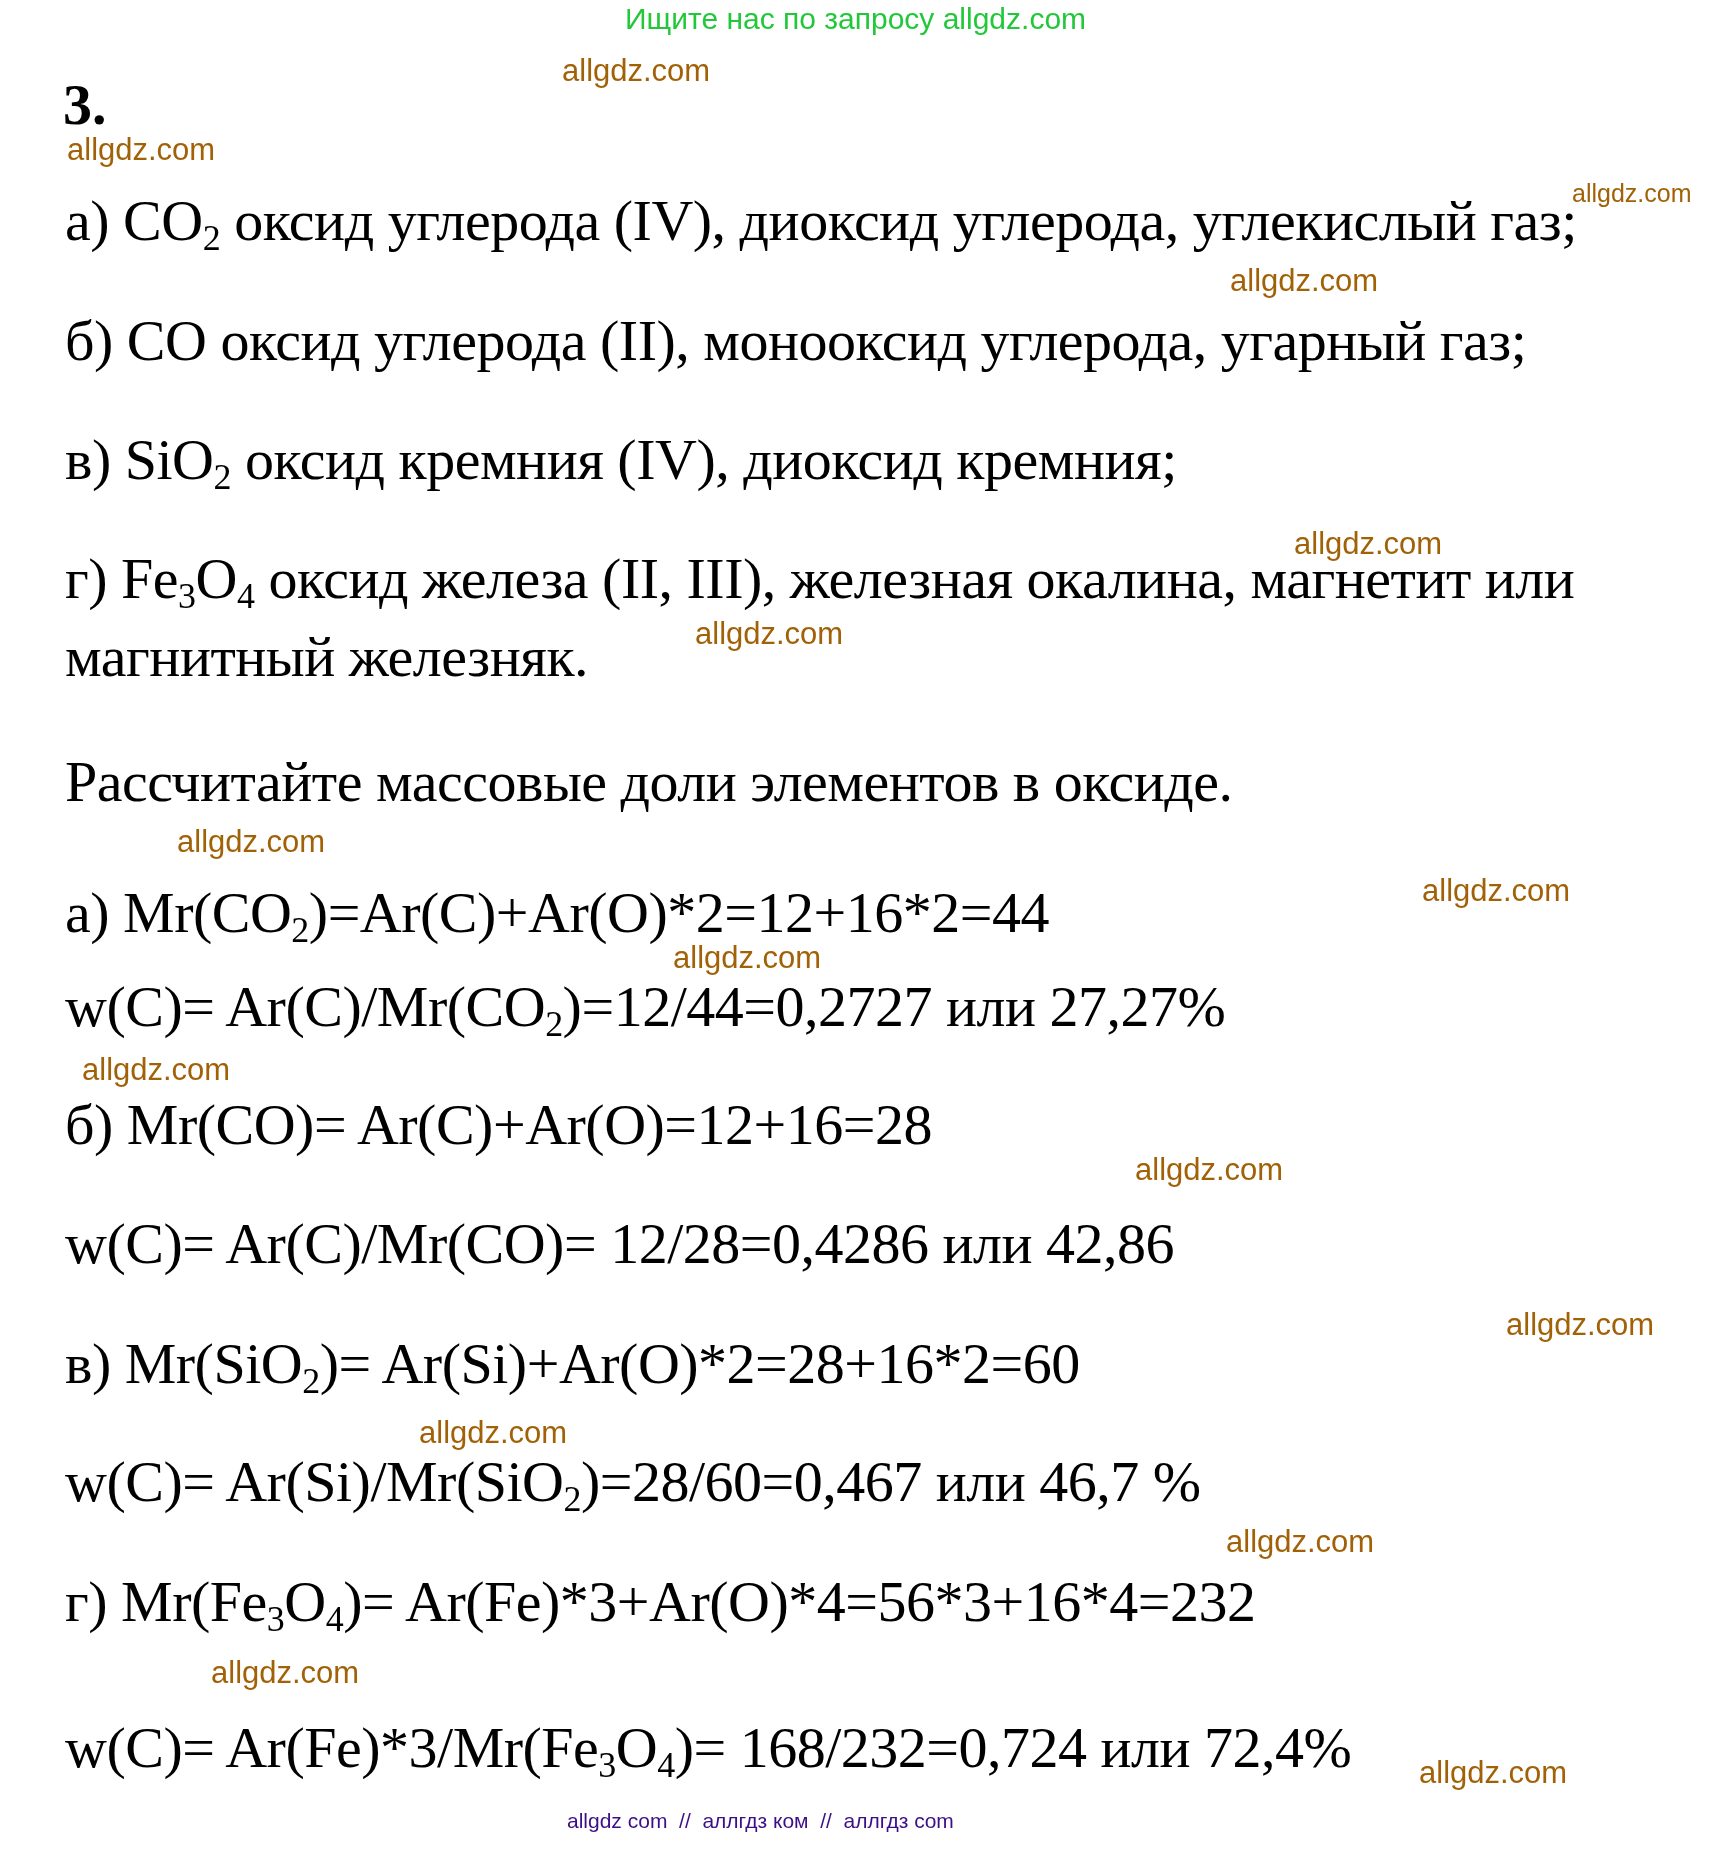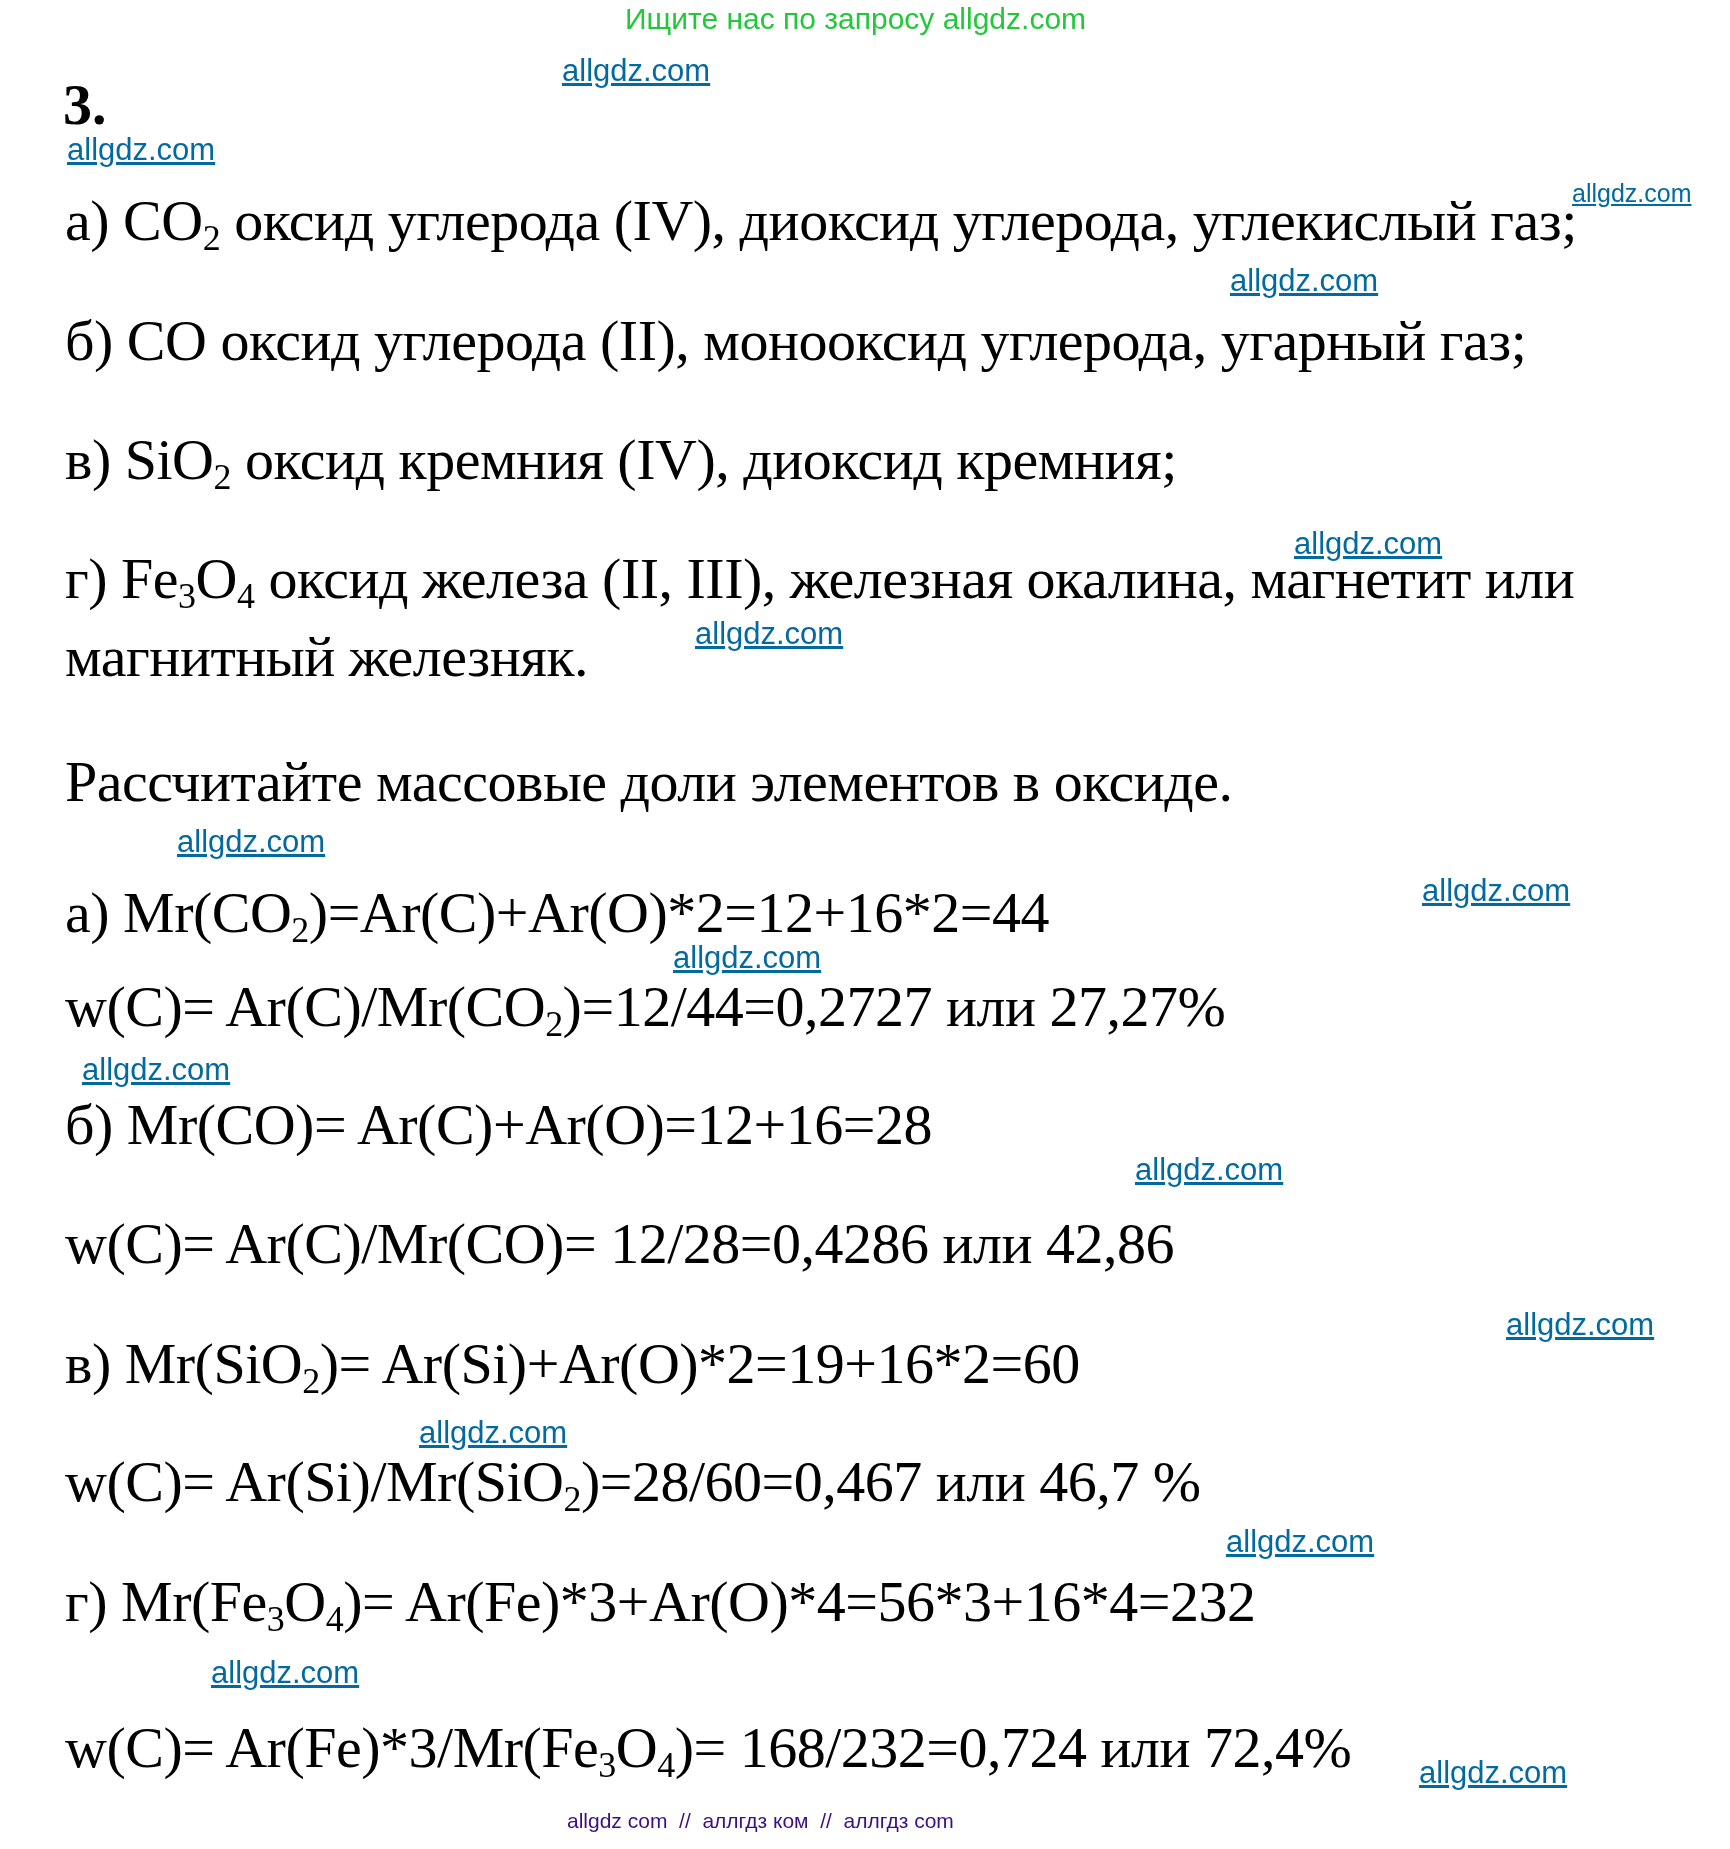--- a/index.html
+++ b/index.html
@@ -1,19 +1,19 @@
 <!DOCTYPE html>
 <html><head>
   <meta charset="utf-8">
   <style>
     html, body { margin: 0; padding: 0; background: #ffffff; }
     body { width: 1730px; height: 1849px; position: relative; overflow: hidden; }
     .abs { position: absolute; white-space: nowrap; line-height: 1; }
     .promo { font-family: "Liberation Sans", sans-serif; font-size: 30px; color: #22c83a; }
-    .wm { font-family: "Liberation Sans", sans-serif; font-size: 31px; color: #0369a1; text-decoration: underline; }
+    .wm { font-family: "Liberation Sans", sans-serif; font-size: 31px; color: #a16207; }
     .wm.small { font-size: 25px; }
     .serif { font-family: "Liberation Serif", serif; color: #000000; font-size: 58px; letter-spacing: -0.5px; }
     .num { font-family: "Liberation Serif", serif; font-weight: bold; font-size: 58px; color: #000; }
     .footer { font-family: "Liberation Sans", sans-serif; font-size: 21px; color: #3d0f86; }
     sub { font-size: 0.62em; vertical-align: -0.28em; line-height: 0; }
   </style>
 </head>
 <body>
 
 <div class="abs promo" style="left:625px; top:4px;">Ищите нас по запросу allgdz.com</div>
@@ -46,21 +46,21 @@
 <div class="abs serif" style="left:65px; top:628px;">магнитный железняк.</div>
 
 <div class="abs serif" style="left:65px; top:753px;">Рассчитайте массовые доли элементов в оксиде.</div>
 
 <div class="abs serif" style="left:65px; top:884px;text-align:right;"><span>а) Mr(CO</span><sub>2</sub><span>)=Ar(C)+Ar(O)*2=12+16*2=44</span></div>
 <div class="abs serif" style="left:65px; top:978px;"><span>w(C)= Ar(C)/Mr(CO</span><sub>2</sub><span>)=12/44=0,2727 или 27,27%</span></div>
 
 <div class="abs serif" style="left:65px; top:1096px;"><span>б) Mr(CO)= Ar(C)+Ar(O)=12+16=28</span></div>
 <div class="abs serif" style="left:65px; top:1215px;"><span>w(C)= Ar(C)/Mr(CO)= 12/28=0,4286 или  42,86</span></div>
 
-<div class="abs serif" style="left:65px; top:1335px;"><span>в) Mr(SiO</span><sub>2</sub><span>)= Ar(Si)+Ar(O)*2=19+16*2=60</span></div>
+<div class="abs serif" style="left:65px; top:1335px;"><span>в) Mr(SiO</span><sub>2</sub><span>)= Ar(Si)+Ar(O)*2=28+16*2=60</span></div>
 <div class="abs serif" style="left:65px; top:1453px;"><span>w(C)= Ar(Si)/Mr(SiO</span><sub>2</sub><span>)=28/60=0,467 или 46,7 %</span></div>
 
 <div class="abs serif" style="left:65px; top:1573px;"><span>г) Mr(Fe</span><sub>3</sub><span>O</span><sub>4</sub><span>)= Ar(Fe)*3+Ar(O)*4=56*3+16*4=232</span></div>
 <div class="abs serif" style="left:65px; top:1691px;margin-top:28px;"><span>w(C)= Ar(Fe)*3/Mr(Fe</span><sub>3</sub><span>O</span><sub>4</sub><span>)= 168/232=0,724  или 72,4%</span></div>
 
 <div class="abs wm" style="left:562px; top:55px;">allgdz.com</div>
 <div class="abs wm" style="left:67px; top:134px;">allgdz.com</div>
 <div class="abs wm small" style="left:1572px; top:181px;">allgdz.com</div>
 <div class="abs wm" style="left:1230px; top:265px;">allgdz.com</div>
 <div class="abs wm" style="left:1294px; top:528px;">allgdz.com</div>

